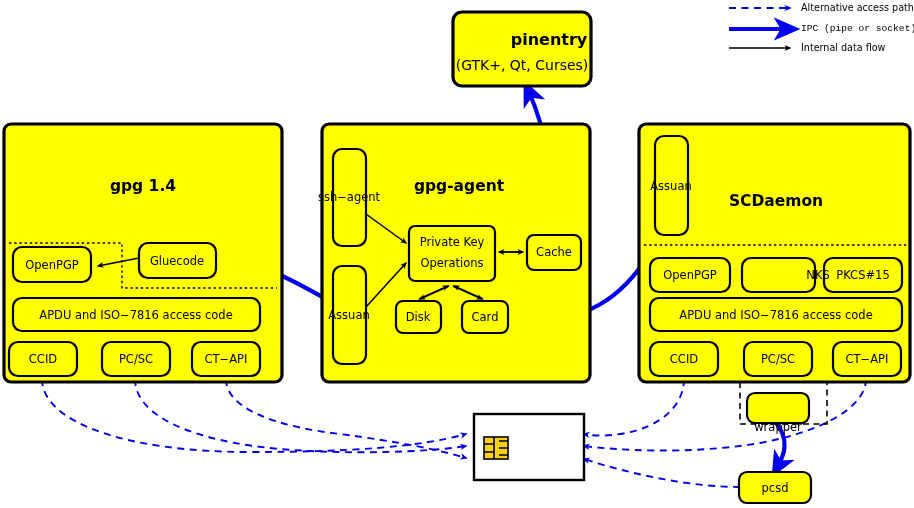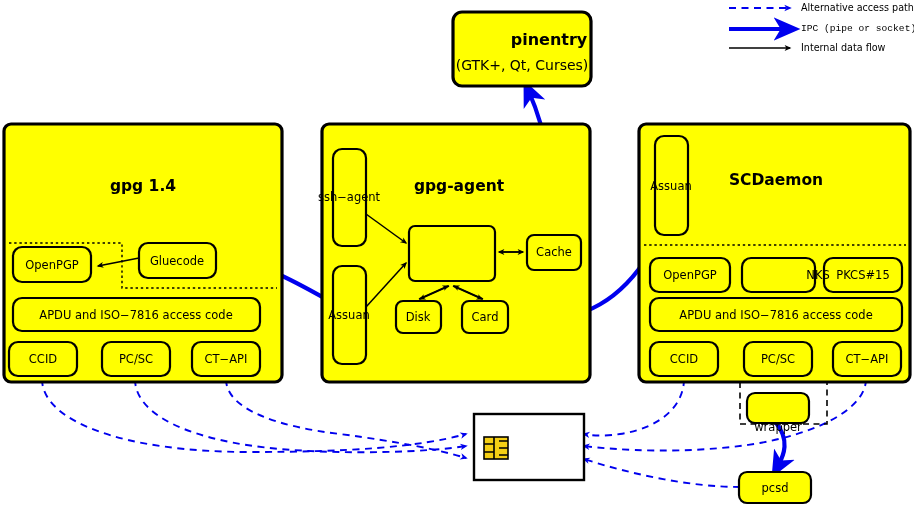--- a/index.html
+++ b/index.html
@@ -325,25 +325,29 @@
     <div class="lbl ctr node-label" style="left:52px; top:265px;">OpenPGP</div>
     <div class="lbl ctr node-label" style="left:177px; top:261px;">Gluecode</div>
     <div class="lbl ctr node-label" style="left:136px; top:315px;">APDU and ISO−7816 access code</div>
     <div class="lbl ctr node-label" style="left:43px; top:359px;">CCID</div>
     <div class="lbl ctr node-label" style="left:136px; top:359px;">PC/SC</div>
     <div class="lbl ctr node-label" style="left:226px; top:359px;">CT−API</div>
 
     <div class="lbl ctr title-big" style="left:459px; top:186px;">gpg-agent</div>
     <div class="lbl ctr vert" style="left:349px; top:197px;">ssh−agent</div>
     <div class="lbl ctr vert" style="left:349px; top:315px;">Assuan</div>
+    <div class="lbl ctr node-label-2" style="left:452px; top:253px;">
+      <span>Private Key</span>
+      <span>Operations</span>
+    </div>
     <div class="lbl ctr node-label" style="left:554px; top:252px;">Cache</div>
     <div class="lbl ctr node-label" style="left:418px; top:317px;">Disk</div>
     <div class="lbl ctr node-label" style="left:485px; top:317px;">Card</div>
 
-    <div class="lbl ctr title-big" style="left:776px; top:180px;">SCDaemon</div>
+    <div class="lbl ctr title-big" style="left:776px; top:201px;">SCDaemon</div>
     <div class="lbl ctr vert" style="left:671px; top:186px;">Assuan</div>
     <div class="lbl ctr node-label" style="left:690px; top:275px;">OpenPGP</div>
     <div class="lbl ctr node-label" style="left:778px; top:275px;margin-left:40px;">NKS</div>
     <div class="lbl ctr node-label" style="left:863px; top:275px;">PKCS#15</div>
     <div class="lbl ctr node-label" style="left:776px; top:315px;">APDU and ISO−7816 access code</div>
     <div class="lbl ctr node-label" style="left:684px; top:359px;">CCID</div>
     <div class="lbl ctr node-label" style="left:778px; top:359px;">PC/SC</div>
     <div class="lbl ctr node-label" style="left:867px; top:359px;">CT−API</div>
 
     <div class="lbl ctr node-label" style="left:778px; top:427px;">wrapper</div>

